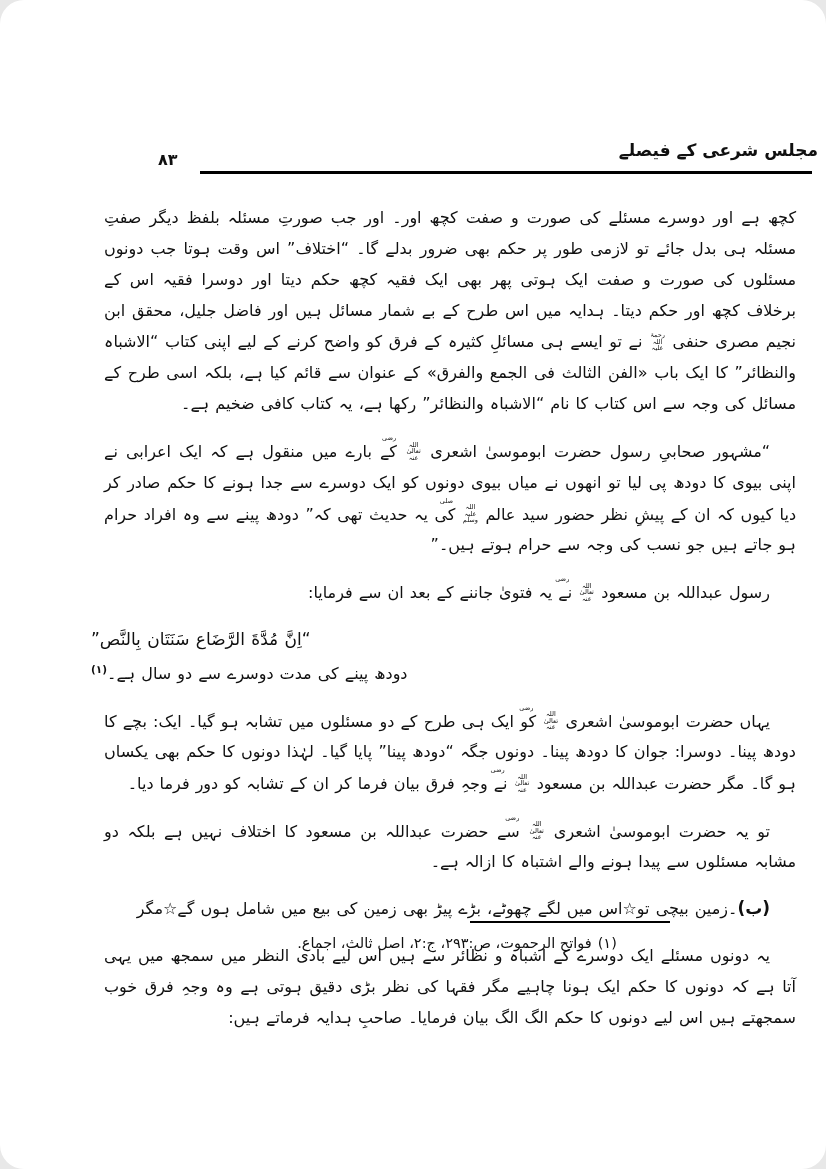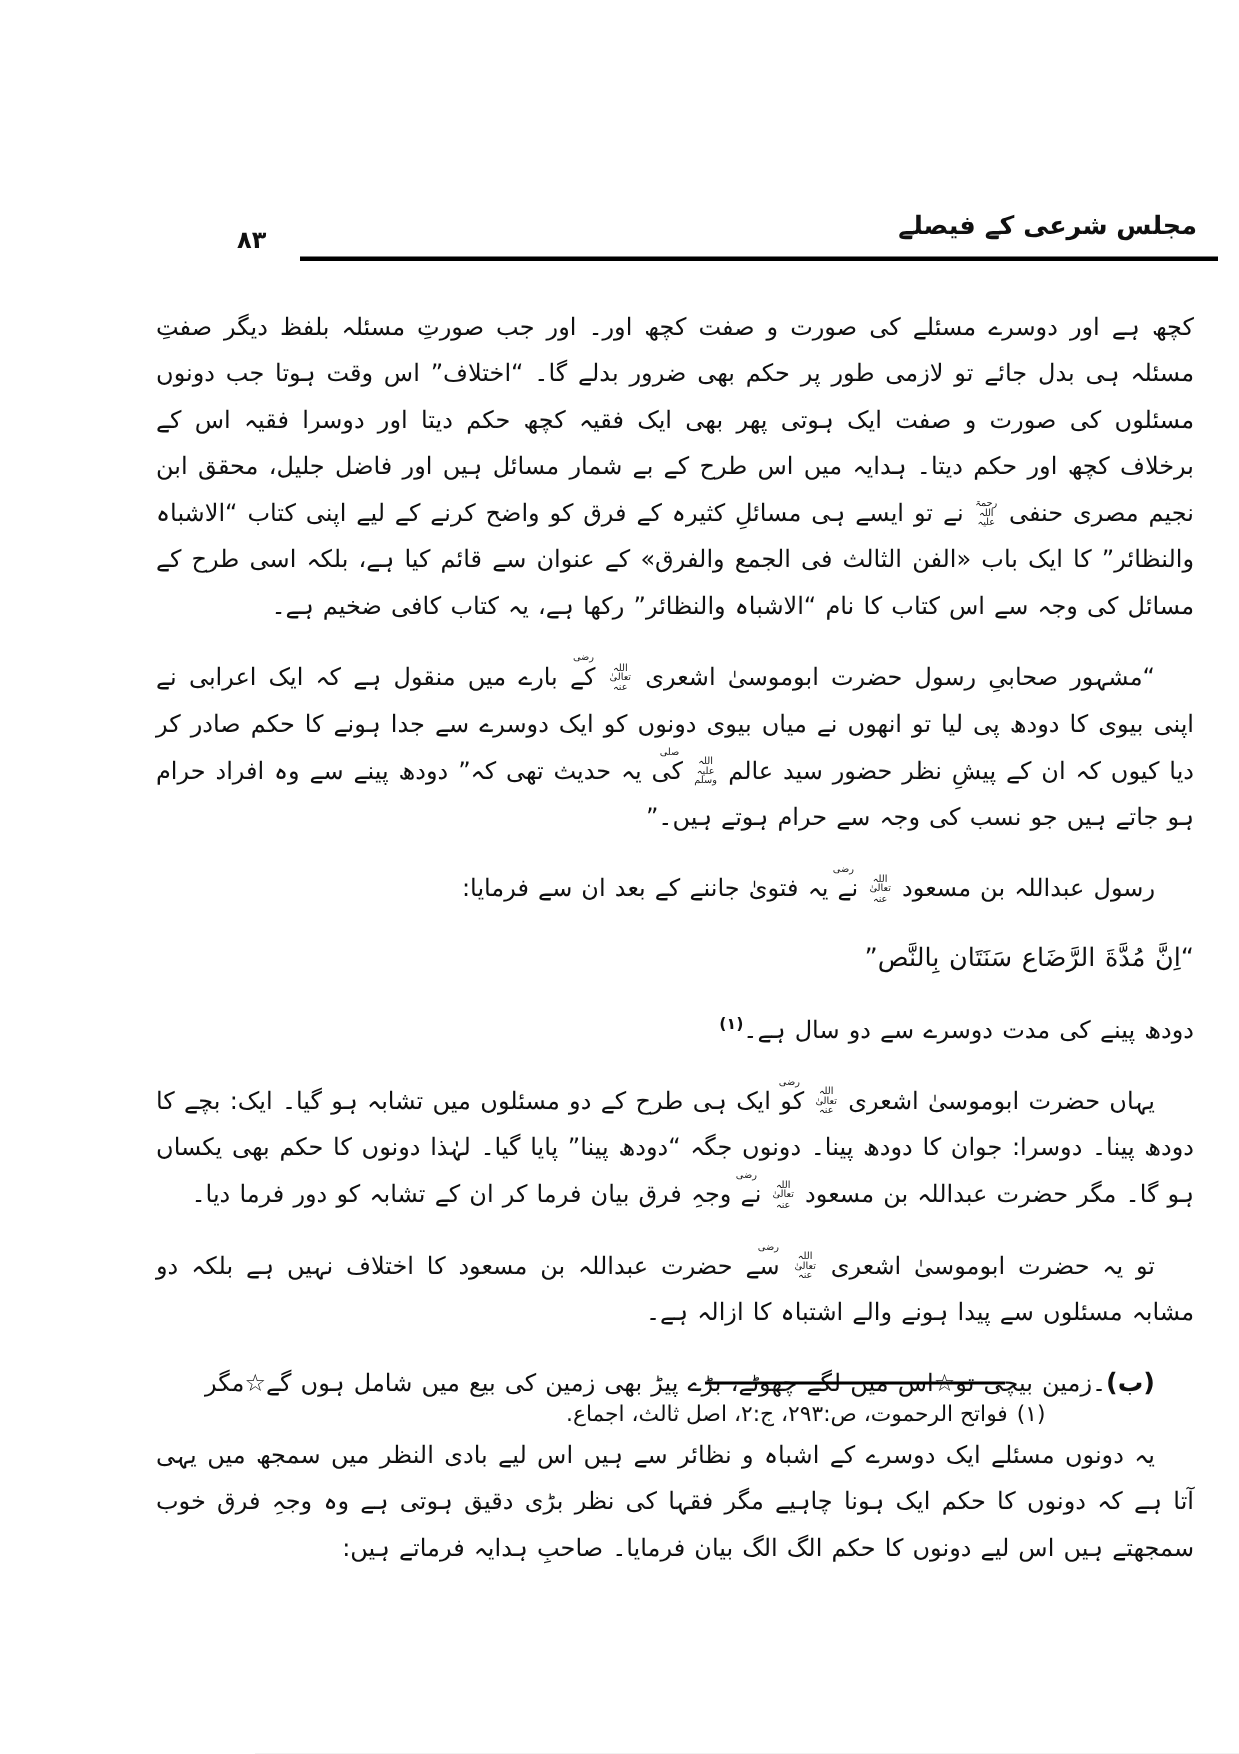--- a/index.html
+++ b/index.html
@@ -4,24 +4,25 @@
 <style>
   html,body{margin:0;padding:0;background:#e8e8e8;}
   .page{
     position:relative;
     width:826px;height:1169px;
     margin:0 auto;
     background:#ffffff;
     font-family:"DejaVu Sans",sans-serif;
     color:#101010;
     overflow:hidden;
+    border-radius:24px;
   }
   
   .hdr-title{
-    position:absolute;top:140px;right:28px;
+    position:absolute;top:140px;right:8px;
     font-size:17px;font-weight:bold;
     direction:rtl;
   }
   .hdr-pageno{
     position:absolute;top:150px;left:158px;
     font-size:16px;font-weight:bold;
   }
   .hdr-rule{
     position:absolute;top:171px;left:200px;width:612px;
     border-top:3px solid #000;
@@ -29,41 +30,41 @@
   
   .body-text{
     position:absolute;top:186px;right:14px;width:724px;
     direction:rtl;
     text-align:justify;
     font-size:16px;line-height:31px;
     word-spacing:1px;
   }
   .para{margin:16px;text-indent:26px;}
   .para.noindent{text-indent:0;}
-  .centerline{margin:16px;text-align:right;}
+  .centerline{margin:3px;text-align:left;}
   .arabic-line{font-size:17px;}
   .seg-t{}
   .seg-b{font-weight:bold;font-size:17px;}
   .seg-h{
     display:inline-block;
     width:17px;
     font-size:6.5px;line-height:6.5px;
     text-align:center;
     vertical-align:-3px;
     letter-spacing:0;
     word-spacing:0;
   }
   .fnref{
     font-size:10.5px;font-weight:bold;
     vertical-align:super;line-height:0;
   }
   
   .footnotes{
     position:absolute;top:921px;right:129px;width:480px;
-    direction:rtl;text-align:right;
+    direction:rtl;text-align:center;
     font-size:14.5px;line-height:30px;
   }
   .fn-rule{
     width:200px;height:0;
     border-top:2.5px solid #000;
     margin-right:27px;margin-bottom:5px;
   }
   .fn-marker{display:inline-block;margin-left:6px;}
   .fn-row{white-space:nowrap;}
 </style>

